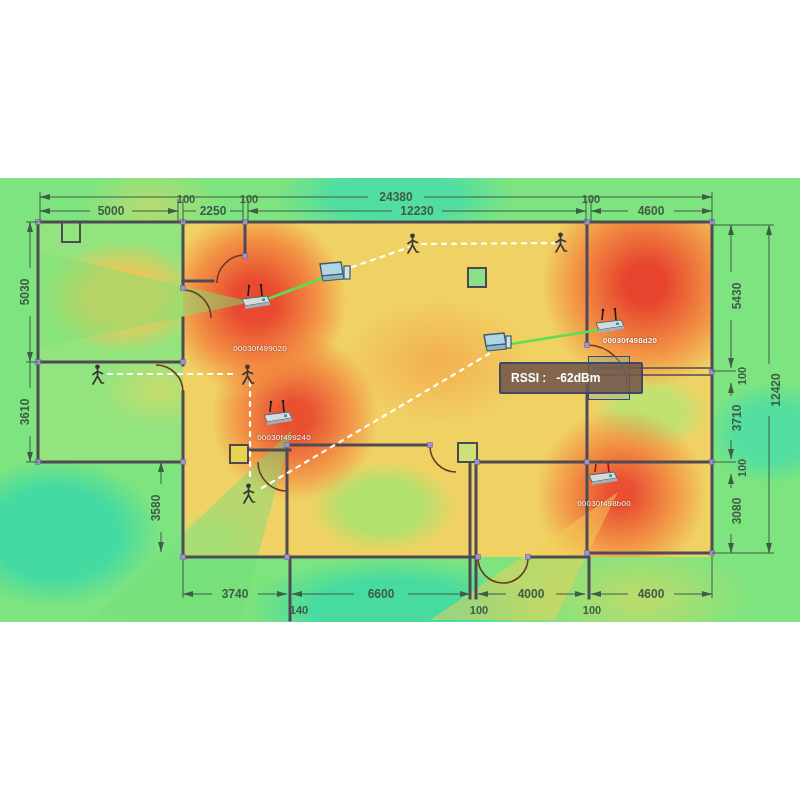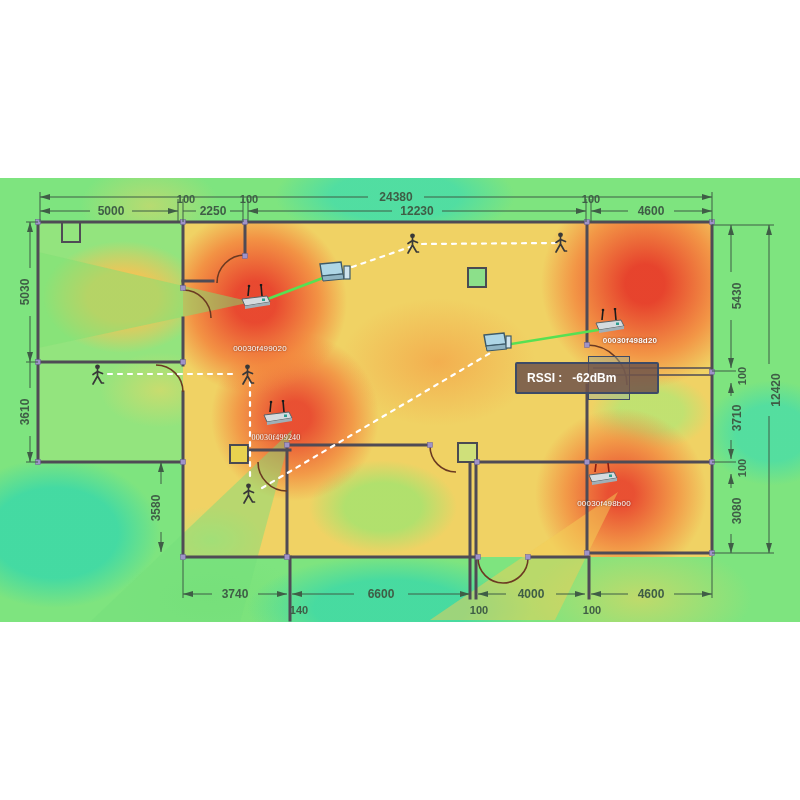--- a/index.html
+++ b/index.html
@@ -41,21 +41,21 @@
   .dimline{stroke:#3f5d46;stroke-width:1;fill:none;}
   .node{fill:#9e92c8;stroke:#6a5f92;stroke-width:.5;}
   .linkgreen{stroke:#57e052;stroke-width:2.5;stroke-linecap:round;}
   .linkdash{stroke:#ffffff;stroke-width:2.2;stroke-dasharray:4 6;stroke-linecap:round;}
   .icon{position:absolute;}
   .ap-label{position:absolute;color:#fff;font-size:8px;letter-spacing:.2px;white-space:nowrap;
             text-shadow:0 0 2px rgba(60,20,10,.8);transform:translateX(-50%);}
   .tooltip{position:absolute;left:499px;top:362px;width:130px;height:28px;
            background:rgba(112,84,74,.85);border:2px solid #3d4a66;border-radius:2px;
            display:flex;align-items:center;gap:10px;padding-left:10px;
-           color:#fff;font-size:12px;font-weight:bold;margin-left:16px;}
+           color:#fff;font-size:12px;font-weight:bold;}
   .desk{position:absolute;left:588px;top:356px;width:40px;height:42px;
         background:rgba(150,175,150,.45);border:1.5px solid #3d4a66;}
 </style>
 </head>
 <body>
 
 <div class="stage">
 
   <div class="heat-outer"></div>
   <div class="heat-left"></div>
@@ -301,21 +301,21 @@
     <svg width="36" height="26" viewBox="0 0 36 26">
       <line x1="11" y1="2" x2="10" y2="12" stroke="#1b1b1b" stroke-width="1.6"></line>
         <circle cx="11" cy="2" r="1.3" fill="#1b1b1b"></circle>
       <line x1="23" y1="1" x2="24" y2="12" stroke="#1b1b1b" stroke-width="1.6"></line>
         <circle cx="23" cy="1" r="1.3" fill="#1b1b1b"></circle>
       <path d="M4,15 L29,12 L32,18 L7,22 Z" fill="#d4dbdf" stroke="#5a6468" stroke-width="1"></path>
       <path d="M7,22 L32,18 L32,21 L7,25 Z" fill="#9fb0b8"></path>
       <rect x="24" y="14.5" width="3" height="2.5" fill="#2a9d8f"></rect>
     </svg>
   </div>
-  <div class="ap-label" style="left:276px;top:433px;font-family:Liberation Serif, serif;">00030f499240</div>
+  <div class="ap-label" style="left:284px;top:433px;">00030f499240</div>
 
   <div class="icon" style="left:585px;top:460px;">
     <svg width="36" height="26" viewBox="0 0 36 26">
       <line x1="11" y1="4" x2="10" y2="12" stroke="#8a1d10" stroke-width="1.6"></line>
       <line x1="23" y1="3" x2="24" y2="12" stroke="#8a1d10" stroke-width="1.6"></line>
       <path d="M4,15 L29,12 L32,18 L7,22 Z" fill="#d4dbdf" stroke="#5a6468" stroke-width="1"></path>
       <path d="M7,22 L32,18 L32,21 L7,25 Z" fill="#9fb0b8"></path>
       <rect x="24" y="14.5" width="3" height="2.5" fill="#2a9d8f"></rect>
     </svg>
   </div>

